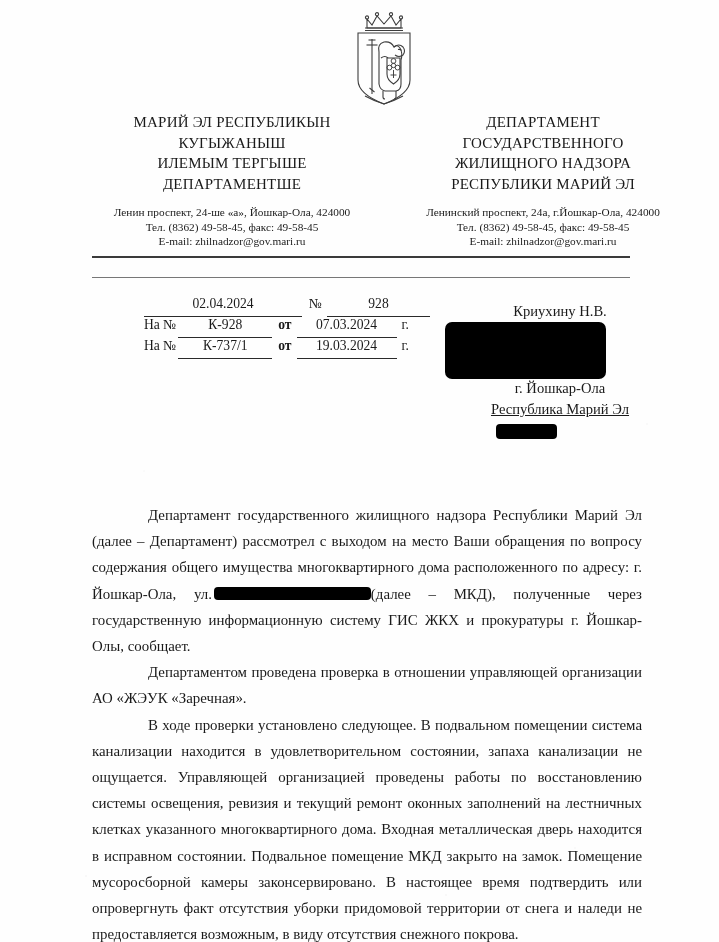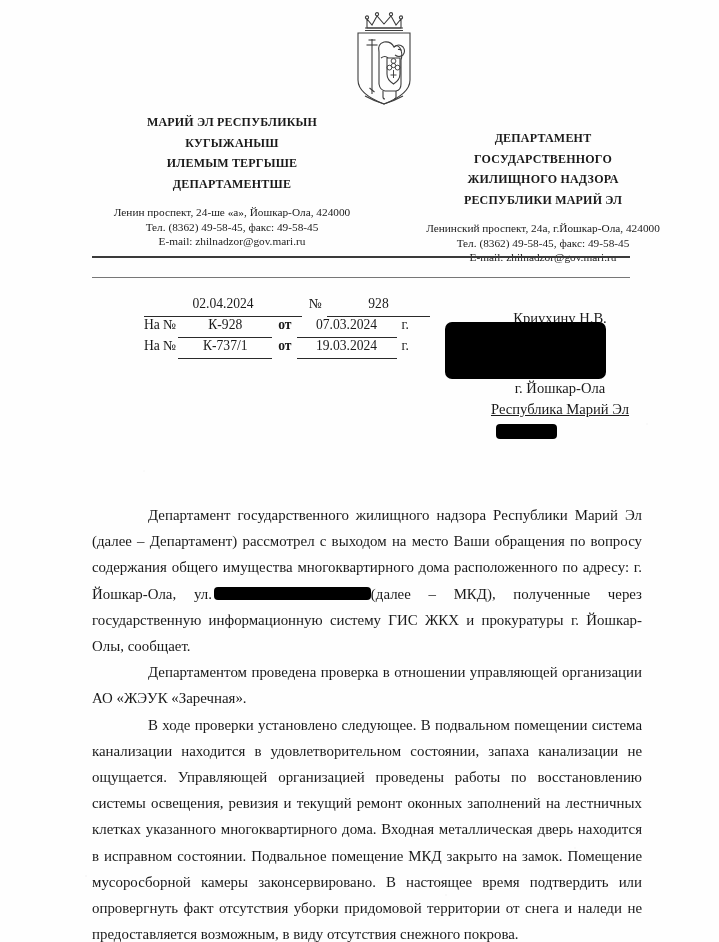--- a/index.html
+++ b/index.html
@@ -49,25 +49,24 @@
     top: 112px;
     width: 292px;
     text-align: center;
   }
   .hdr-right {
     position: absolute;
     left: 392px;
     top: 112px;
     width: 302px;
     text-align: center;
-    margin-top: 16px;
   }
   .org-title {
-    font-weight: bold;
-    font-size: 12px;
+    font-weight: normal;
+    font-size: 15px;
     line-height: 20.5px;
     letter-spacing: 0.2px;
   }
   .org-title div { white-space: nowrap; }
   .contact {
     margin-top: 11px;
     font-size: 11.3px;
     line-height: 14.6px;
   }
   .contact div { white-space: nowrap; }
@@ -131,21 +130,21 @@
   
   .addressee {
     position: absolute;
     left: 420px;
     top: 300px;
     width: 280px;
     text-align: center;
     font-size: 14.6px;
     line-height: 22px;
   }
-  .addr-name { white-space: nowrap; margin-top: 7px; }
+  .addr-name { white-space: nowrap; }
   .redact-addr-big {
     position: absolute;
     left: 445px;
     top: 322px;
     width: 161px;
     height: 57px;
     background: #000;
     border-radius: 7px;
   }
   .redact-addr-small {

